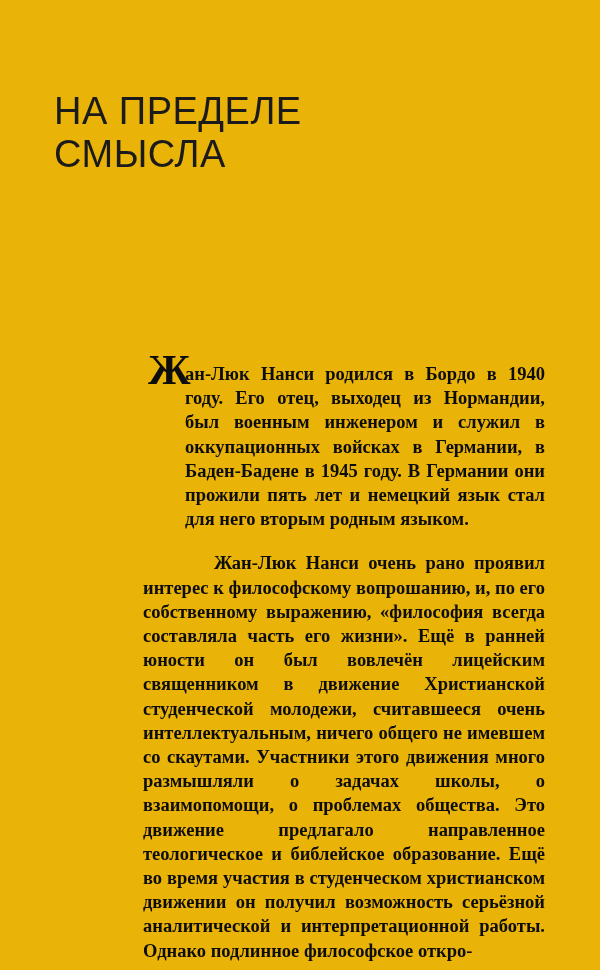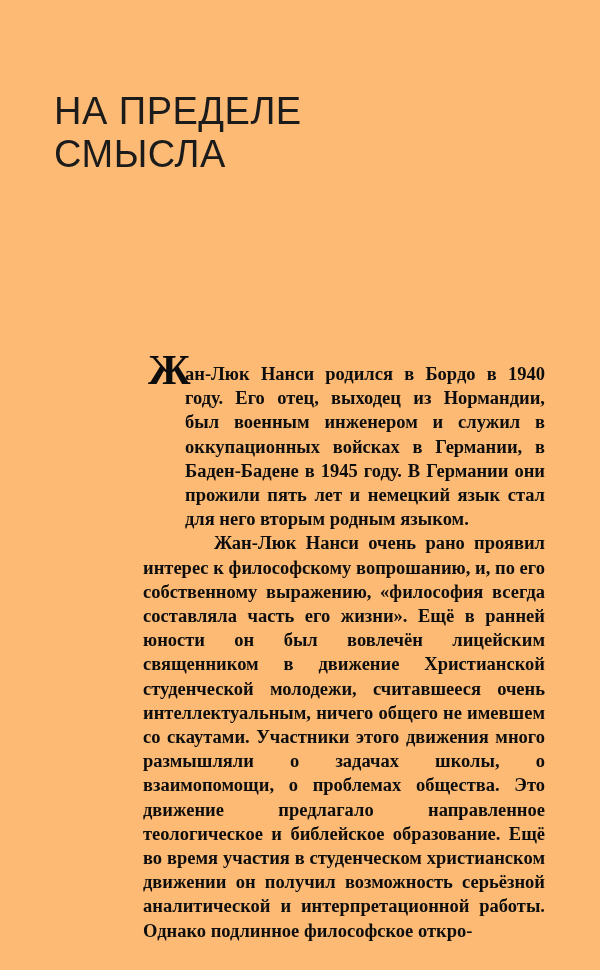--- a/index.html
+++ b/index.html
@@ -9,21 +9,21 @@
   body {
     width: 600px;
     height: 970px;
     position: relative;
     background: #ffffff;
     overflow: hidden;
   }
   .page {
     position: absolute;
     inset: 0;
-    background: #fdba74;
+    background: #eab308;
     padding-left: 12px;
   }
   .chapter-title {
     position: absolute;
     left: 54px;
     top: 90px;
     width: 310px;
     margin: 0;
     font-family: "Liberation Sans", sans-serif;
     font-weight: 400;
@@ -56,20 +56,21 @@
     position: absolute;
     left: -37px;
     top: -14px;
     font-size: 43px;
     line-height: 1;
     font-weight: 700;
     color: #0d0d0d;
   }
   .para-indented {
     text-indent: 71px;
+    margin-top: 20px;
   }
 </style>
 </head>
 <body>
 
 <div class="page">
 
   <h1 class="chapter-title">НА ПРЕДЕЛЕ СМЫСЛА</h1>
 
   <div class="body-text">

